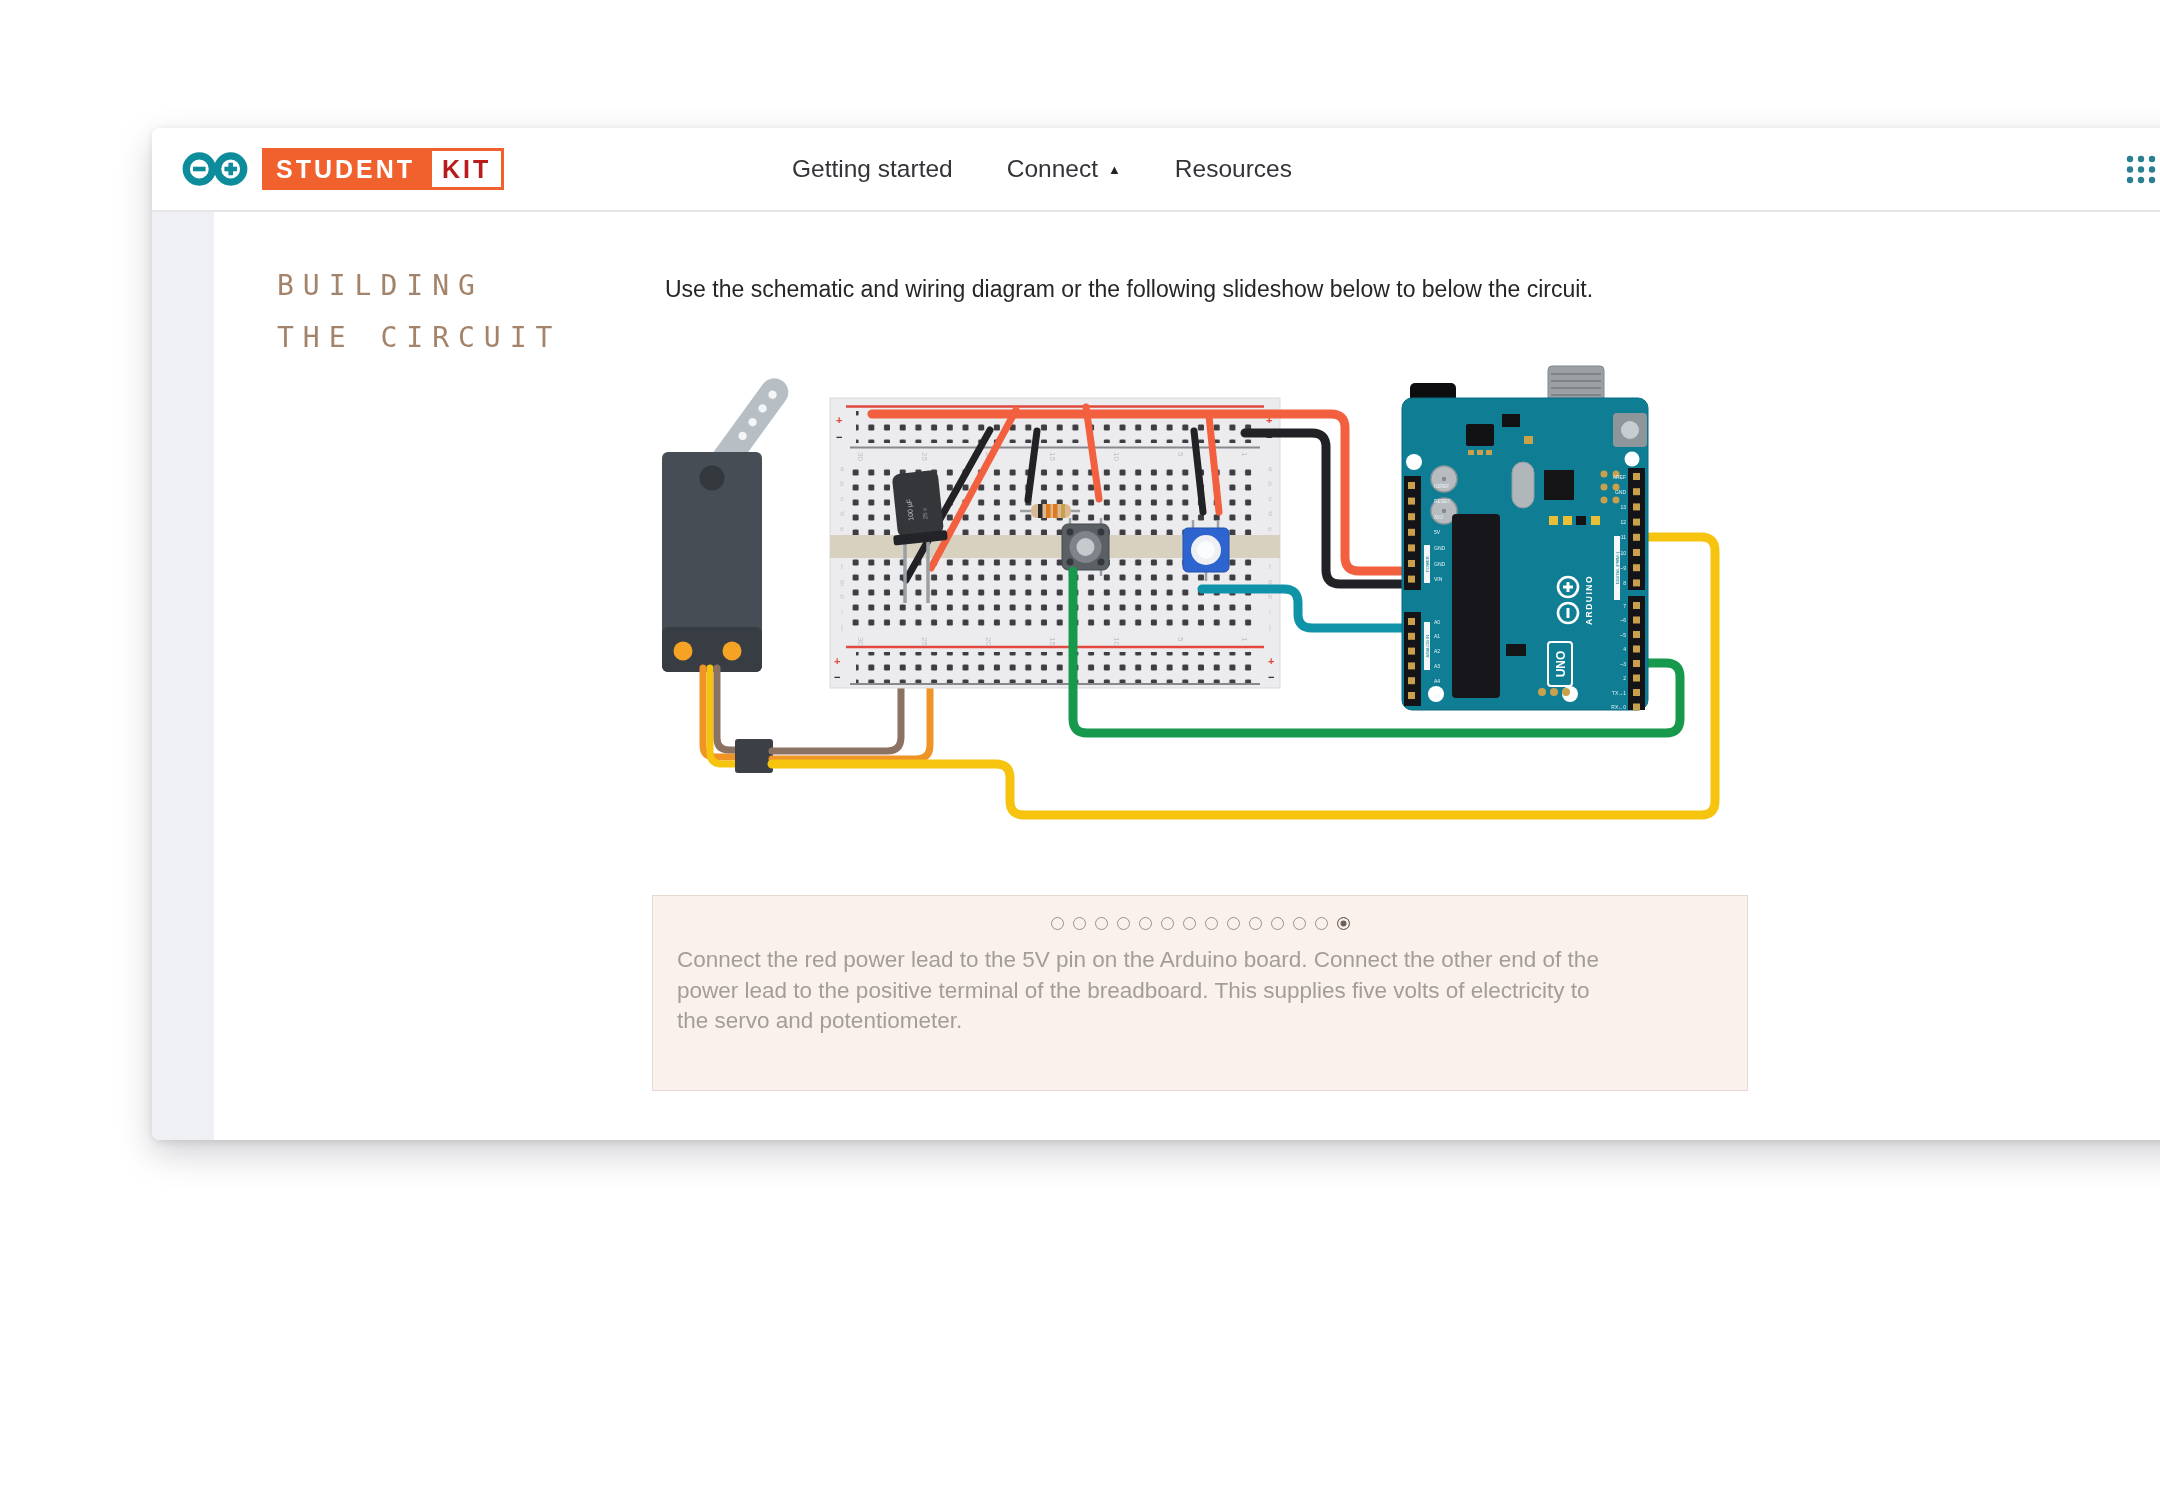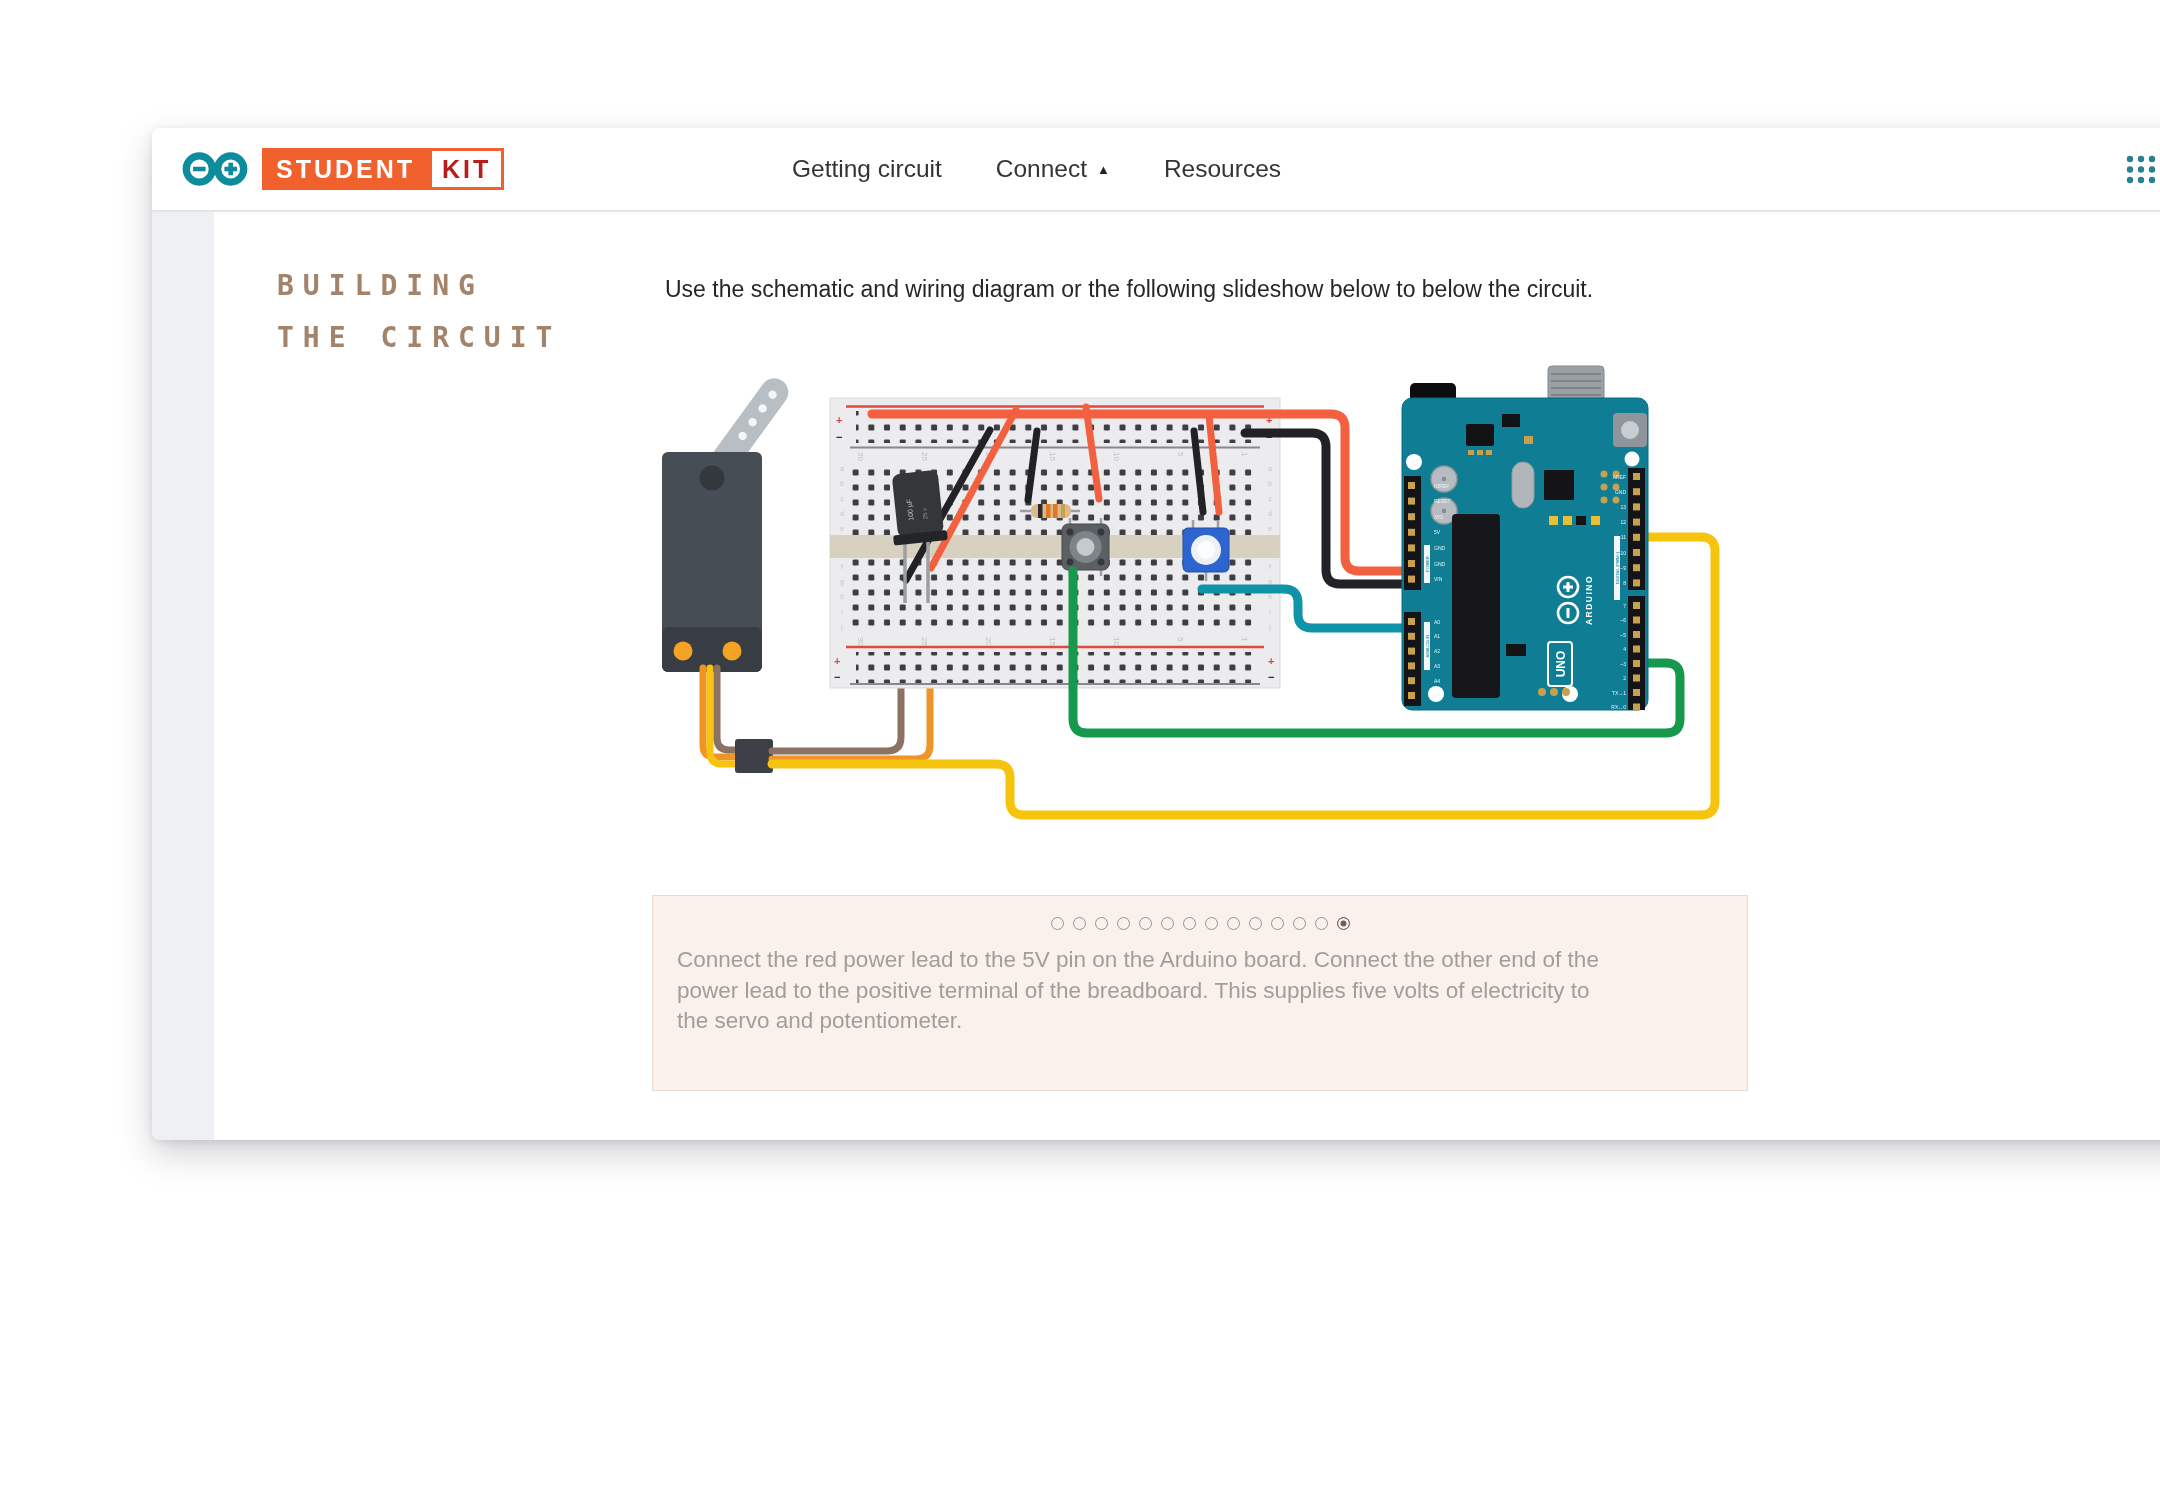--- a/index.html
+++ b/index.html
@@ -40,21 +40,21 @@
     width:46px;height:46px;border-radius:50%;background:#279196;position:relative;overflow:hidden;
   }
   .avatar .head{position:absolute;left:13px;top:6px;width:20px;height:20px;border-radius:50%;background:#ec8450;}
   .avatar .hair{position:absolute;left:18px;top:9px;width:10px;height:11px;border-radius:50%;background:#4d3530;}
   .avatar .body{position:absolute;left:3px;top:26px;width:40px;height:26px;border-radius:50% 50% 0 0;background:#f08a57;}
   
   .cardbody{position:relative;height:930px;background:#eef0f3;}
   .panel{position:absolute;left:62px;right:66px;top:0;bottom:0;background:#fff;}
   .title{
     position:absolute;left:63px;top:48px;
-    font-family:"DejaVu Sans Mono",monospace;font-weight:bold;
+    font-family:"DejaVu Sans Mono",monospace;font-weight:normal;
     font-size:28px;line-height:52px;letter-spacing:9px;color:#a3846b;white-space:pre-line;
   }
   .intro{position:absolute;left:451px;top:64px;font-size:23px;color:#262626;}
   .diagram{position:absolute;left:426px;top:148px;width:1102px;height:482px;}
   
   .slidebox{
     position:absolute;left:438px;top:683px;width:1096px;height:196px;box-sizing:border-box;
     background:#faf1ec;border:1px solid #e8dad2;
   }
   .dots{display:flex;justify-content:center;gap:9px;margin-top:21px;}
@@ -80,21 +80,21 @@
         <rect x="44.8" y="16" width="4.4" height="12" fill="#0d8d9c"></rect>
       </svg>
       <div class="logo-badges">
         <div class="badge-student">STUDENT</div>
         <div class="badge-kit">KIT</div>
       </div>
     </div>
 
     <div class="nav">
       <div class="nav-item">
-        <span>Getting circuit</span>
+        <span>Getting started</span>
       </div>
       <div class="nav-item">
         <span>Connect</span>
         <span class="caret">▲</span>
       </div>
       <div class="nav-item">
         <span>Resources</span>
       </div>
     </div>
 

